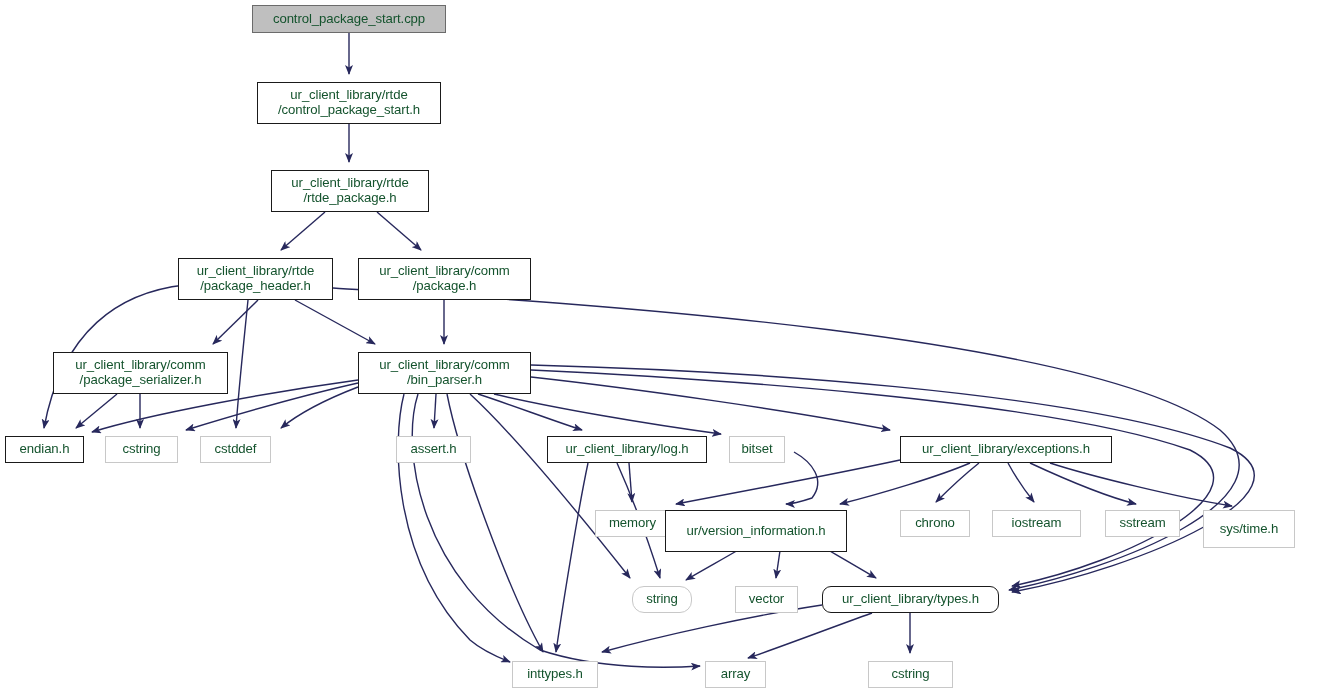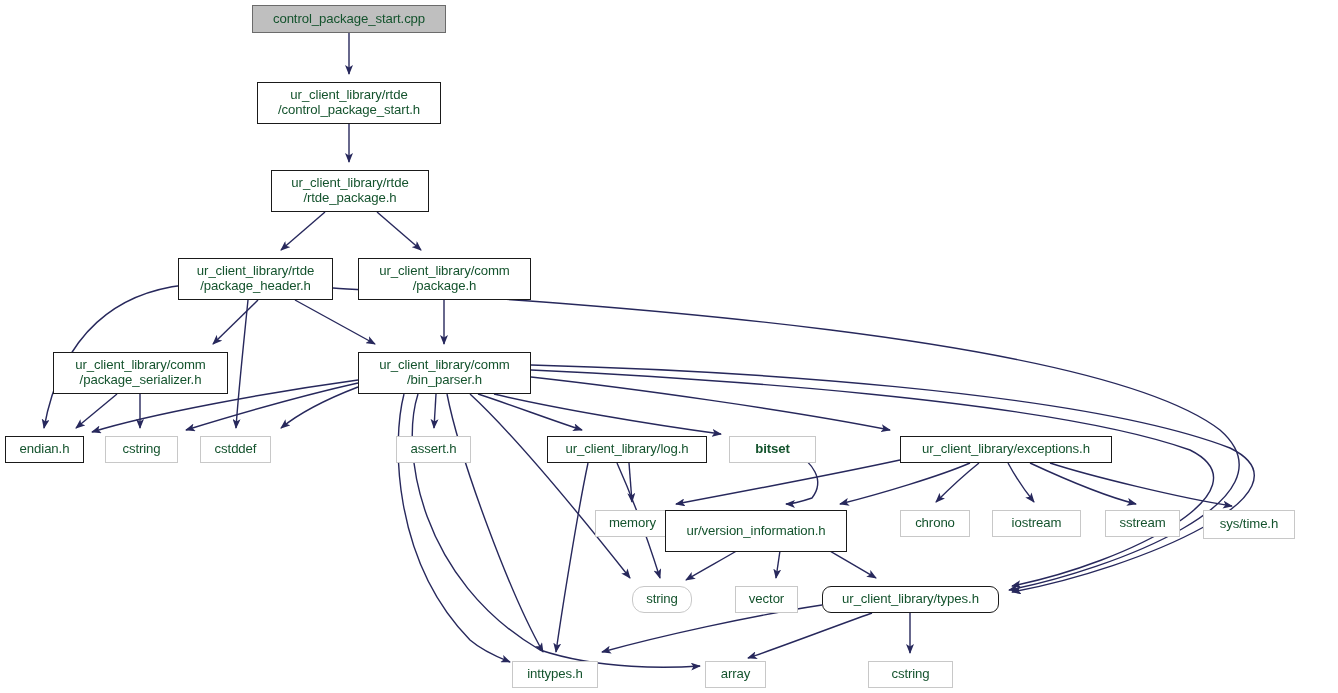--- a/index.html
+++ b/index.html
@@ -81,28 +81,28 @@
 /package.h</span></div>
       <div class="node proj" style="left: 53px; top: 352px; width: 175px; height: 42px;"><span>ur_client_library/comm
 /package_serializer.h</span></div>
       <div class="node proj" style="left: 358px; top: 352px; width: 173px; height: 42px;"><span>ur_client_library/comm
 /bin_parser.h</span></div>
       <div class="node proj" style="left: 5px; top: 436px; width: 79px; height: 27px;"><span>endian.h</span></div>
       <div class="node sys" style="left: 105px; top: 436px; width: 73px; height: 27px;"><span>cstring</span></div>
       <div class="node sys" style="left: 200px; top: 436px; width: 71px; height: 27px;"><span>cstddef</span></div>
       <div class="node sys" style="left: 396px; top: 436px; width: 75px; height: 27px;"><span>assert.h</span></div>
       <div class="node proj" style="left: 547px; top: 436px; width: 160px; height: 27px;"><span>ur_client_library/log.h</span></div>
-      <div class="node sys" style="left: 729px; top: 436px; width: 87px; height: 27px; font-weight: bold;"><span>bitset</span></div>
+      <div class="node sys" style="left: 729px; top: 436px; width: 56px; height: 27px;"><span>bitset</span></div>
       <div class="node proj" style="left: 900px; top: 436px; width: 212px; height: 27px;"><span>ur_client_library/exceptions.h</span></div>
       <div class="node sys" style="left: 595px; top: 510px; width: 75px; height: 27px;"><span>memory</span></div>
       <div class="node proj" style="left: 665px; top: 510px; width: 182px; height: 42px; justify-content: center;"><span>ur/version_information.h</span></div>
       <div class="node sys" style="left: 900px; top: 510px; width: 70px; height: 27px;"><span>chrono</span></div>
       <div class="node sys" style="left: 992px; top: 510px; width: 89px; height: 27px;"><span>iostream</span></div>
       <div class="node sys" style="left: 1105px; top: 510px; width: 75px; height: 27px;"><span>sstream</span></div>
-      <div class="node sys" style="left: 1203px; top: 510px; width: 92px; height: 29px;"><span>sys/time.h</span></div>
+      <div class="node sys" style="left: 1203px; top: 510px; width: 92px; height: 38px;"><span>sys/time.h</span></div>
       <div class="node sys" style="left: 632px; top: 586px; width: 60px; height: 27px; border-radius: 12px;"><span>string</span></div>
       <div class="node sys" style="left: 735px; top: 586px; width: 63px; height: 27px;"><span>vector</span></div>
       <div class="node proj" style="left: 822px; top: 586px; width: 177px; height: 27px; border-radius: 9px;"><span>ur_client_library/types.h</span></div>
       <div class="node sys" style="left: 512px; top: 661px; width: 86px; height: 27px;"><span>inttypes.h</span></div>
       <div class="node sys" style="left: 705px; top: 661px; width: 61px; height: 27px;"><span>array</span></div>
       <div class="node sys" style="left: 868px; top: 661px; width: 85px; height: 27px;"><span>cstring</span></div>
     </div>
 </div>
 
 </body></html>

